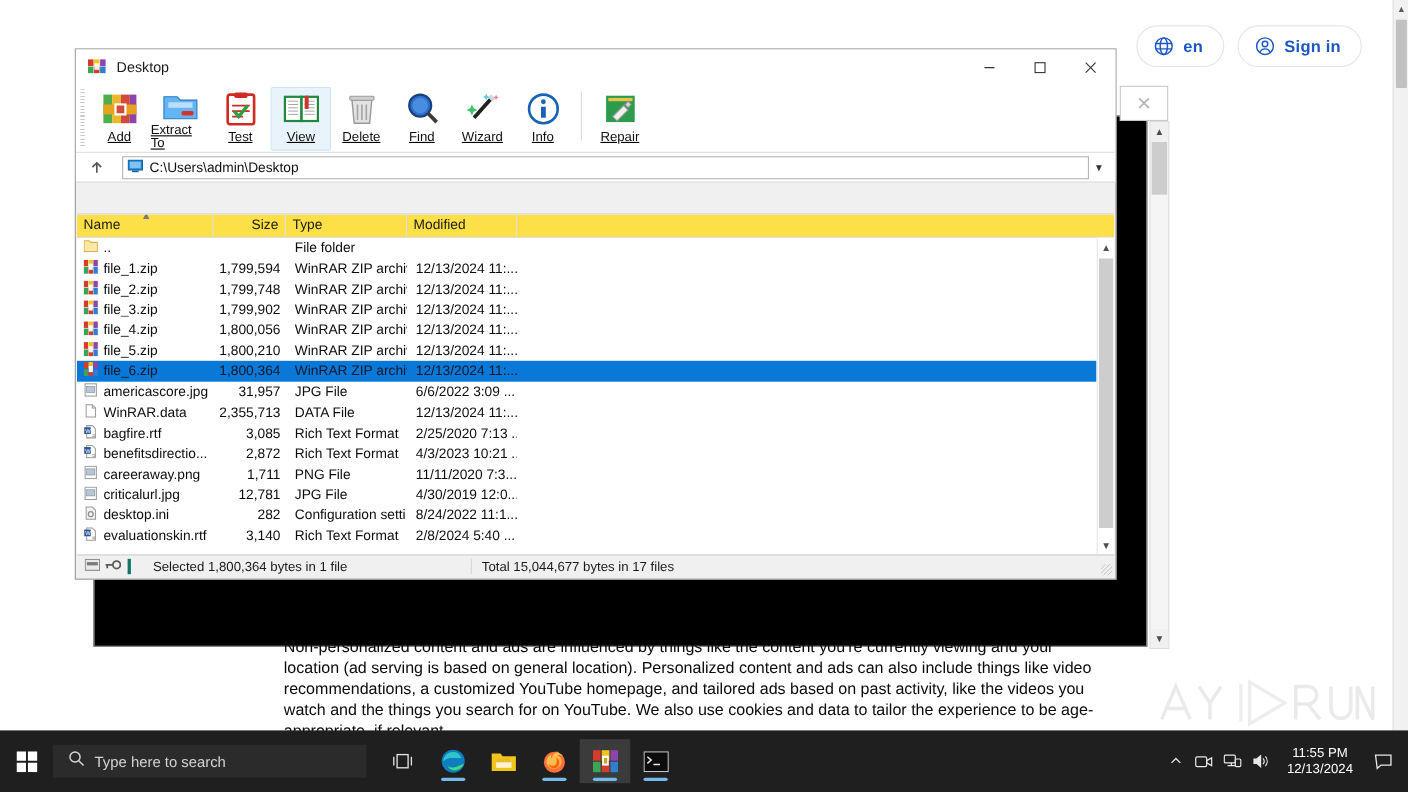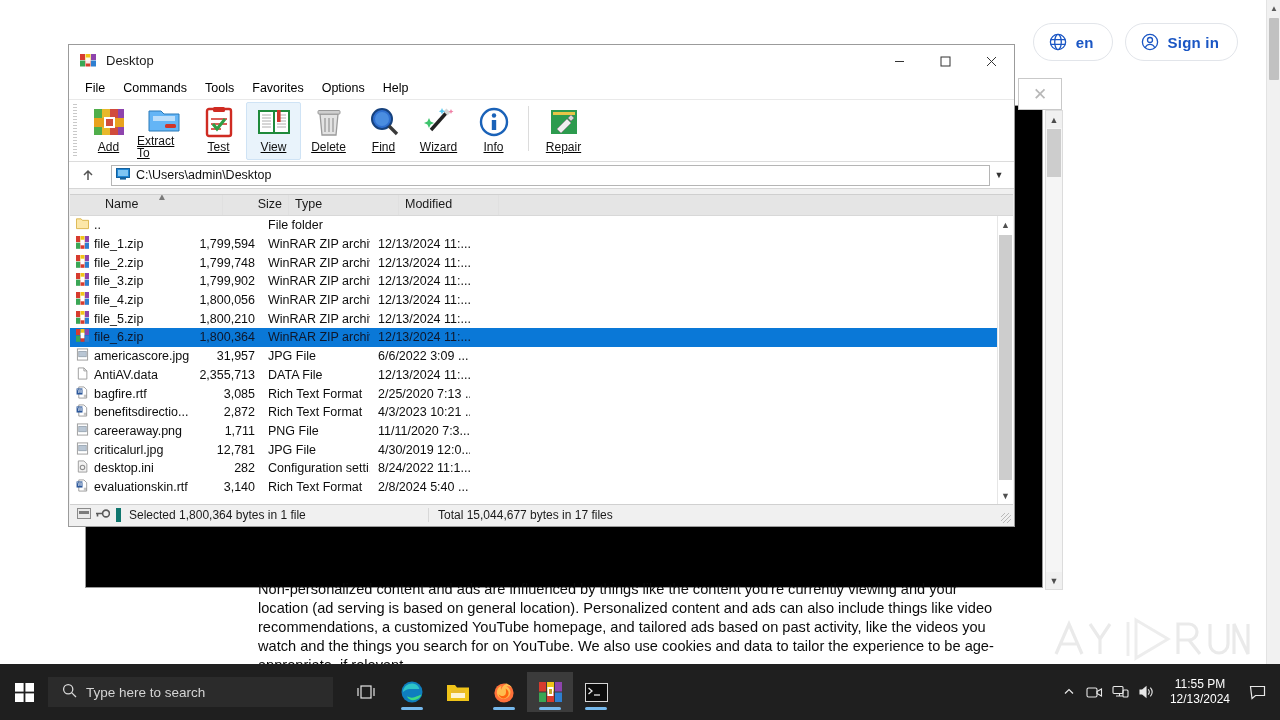--- a/index.html
+++ b/index.html
@@ -173,22 +173,22 @@
     color: #333; font-size: 9px; cursor: pointer;
   }
 
   
   .wr-list-wrap {
     position: absolute; left: 1px; right: 1px; top: 149px; bottom: 22px;
     background: #ffffff; border-top: 1px solid #cfcfcf;
     overflow: hidden;
   }
   .wr-header {
-    display: flex; height: 21px; background: #e5e5e5;
-    border-bottom: 1px solid #d8d8d8; position: relative; padding-left: 29px;
+    display: flex; height: 21px; background: #fde047;
+    border-bottom: 1px solid #d8d8d8; position: relative;
   }
   .wr-header .hc {
     font-size: 12.5px; color: #1a1a1a; padding: 2px 6px 0 6px;
     border-right: 1px solid #e0e0e0; position: relative; overflow: hidden;
   }
   .wr-header .hc.name { width: 124px; }
   .wr-header .hc.size { width: 66px; text-align: right; }
   .wr-header .hc.type { width: 110px; }
   .wr-header .hc.mod  { width: 100px; }
   .wr-header .hc.pad  { flex: 1; border-right: none; }
@@ -224,21 +224,21 @@
     position: absolute; left: 1px; top: 19px; width: 13px; height: 245px;
     background: #cdcdcd; cursor: pointer;
   }
 
   .wr-status {
     position: absolute; left: 1px; right: 1px; bottom: 1px; height: 21px;
     background: #f0f0f0; border-top: 1px solid #d0d0d0;
     display: flex; align-items: center; font-size: 12px; color: #1a1a1a;
   }
   .wr-status .sicons { display: flex; align-items: center; gap: 4px; padding: 0 6px 0 7px; }
-  .wr-status .s1 { width: 312px; border-left: 5px solid #0f766e; padding-left: 8px; }
+  .wr-status .s1 { width: 312px; border-left: 3px solid #0f766e; padding-left: 20px; }
   .wr-status .s2 { flex: 1; border-left: 1px solid #d8d8d8; padding-left: 9px; }
   .wr-grip-corner {
     position: absolute; right: 2px; bottom: 2px; width: 10px; height: 10px;
     background-image:
       linear-gradient(135deg, transparent 45%, #b9b9b9 45%, #b9b9b9 55%, transparent 55%);
     background-size: 4px 4px;
   }
 
   
   #taskbar {
@@ -373,28 +373,20 @@
           </svg>
       </div>
       <div class="wr-winbtn">
         <svg width="11" height="11" viewBox="0 0 11 11">
             <path d="M1 1l9 9M10 1l-9 9" stroke="#333" stroke-width="1"></path>
           </svg>
       </div>
     </div>
   </div>
 
-  <div class="wr-menubar">
-    <div class="wr-menu-item">File</div>
-    <div class="wr-menu-item">Commands</div>
-    <div class="wr-menu-item">Tools</div>
-    <div class="wr-menu-item">Favorites</div>
-    <div class="wr-menu-item">Options</div>
-    <div class="wr-menu-item">Help</div>
-  </div>
 
   <div class="wr-toolbar">
     <div class="wr-grip"></div>
 
     <div class="tb-btn">
       <span class="glyph">
         <svg width="34" height="32" viewBox="0 0 34 32">
           <rect x="2" y="3" width="8" height="26" fill="#4fae4a"></rect>
           <rect x="10" y="3" width="8" height="26" fill="#e8b92b"></rect>
           <rect x="18" y="3" width="8" height="26" fill="#d14b3c"></rect>
@@ -661,21 +653,21 @@
           <div class="c-size">31,957</div>
           <div class="c-type">JPG File</div>
           <div class="c-mod">6/6/2022 3:09 ...</div>
         </div>
         <div class="wr-row">
           <div class="c-name">
             <span><svg class="ic" viewBox="0 0 14 14">
                 <path d="M2.5 1h6l3.2 3.2V13h-9.2z" fill="#fff" stroke="#9a9a9a"></path>
                 <path d="M8.5 1v3.2h3.2" fill="none" stroke="#9a9a9a"></path>
               </svg></span>
-            <span class="fname">AntiAV.data</span>
+            <span class="fname">WinRAR.data</span>
           </div>
           <div class="c-size">2,355,713</div>
           <div class="c-type">DATA File</div>
           <div class="c-mod">12/13/2024 11:...</div>
         </div>
         <div class="wr-row">
           <div class="c-name">
             <span><svg class="ic" viewBox="0 0 14 14">
                 <path d="M3 1h5.5l3 3V13H3z" fill="#fff" stroke="#9a9a9a"></path>
                 <rect x="0.6" y="2.6" width="6.4" height="6.6" fill="#2b579a"></rect>

